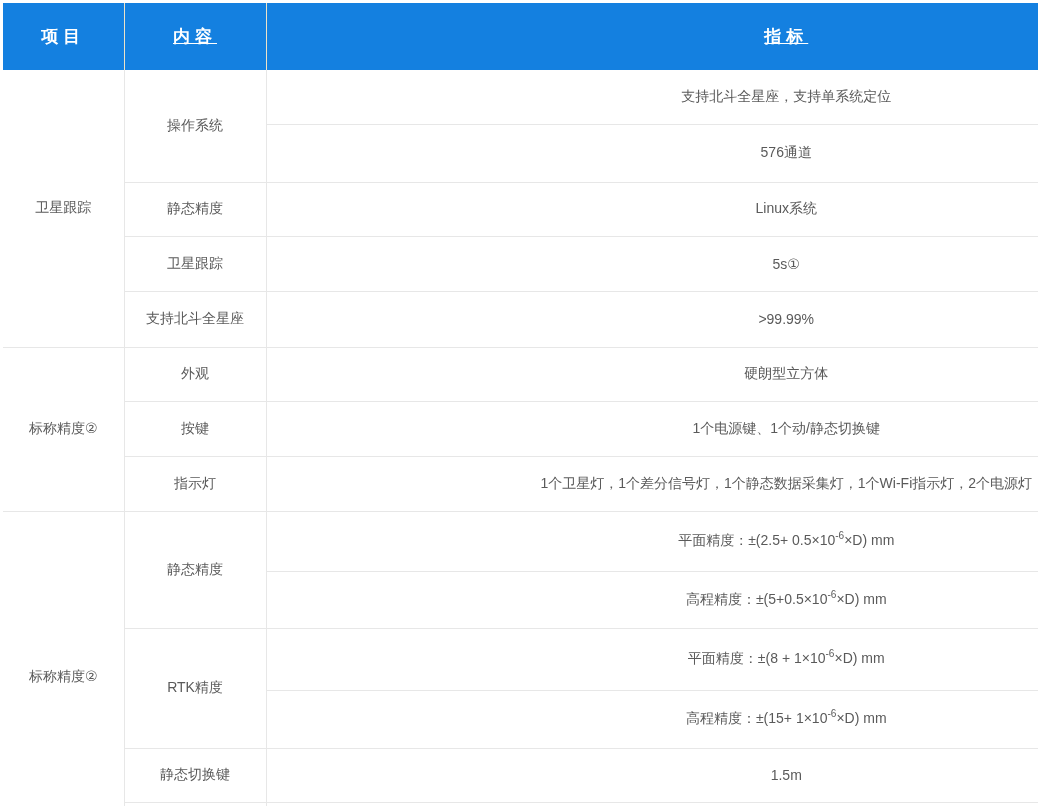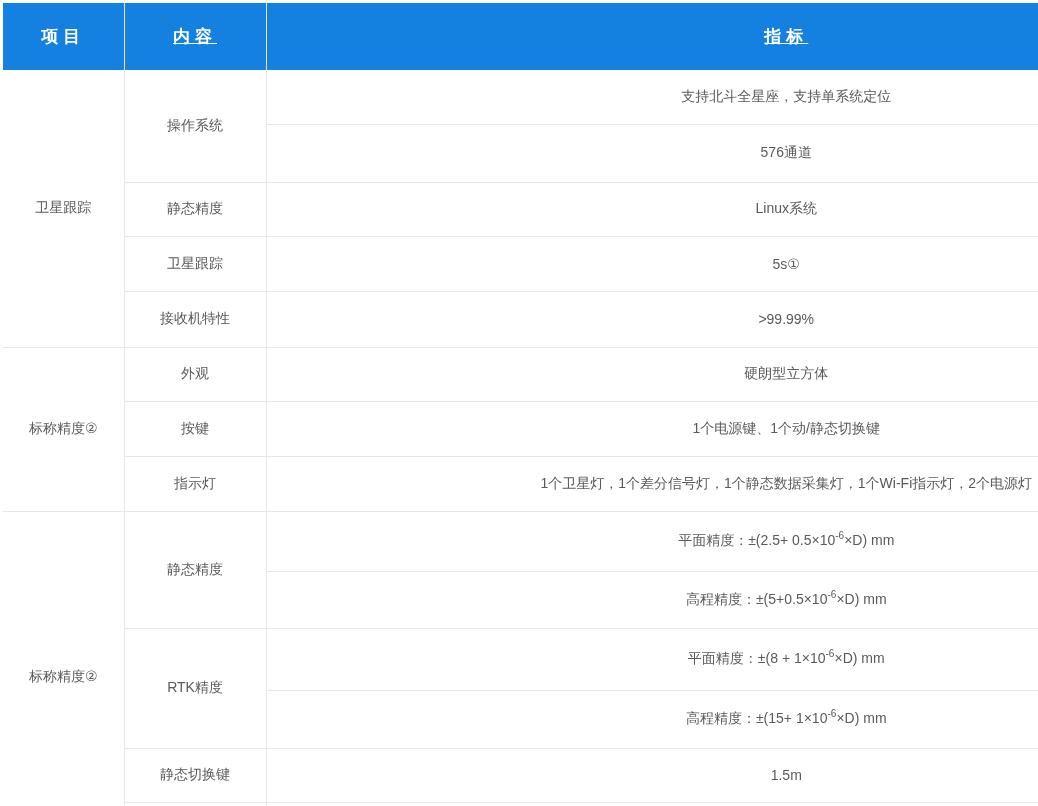--- a/index.html
+++ b/index.html
@@ -65,21 +65,21 @@
         </tr>
         <tr style="height: 54px;">
           <td class="label-cell">静态精度</td>
           <td class="value-cell">Linux系统</td>
         </tr>
         <tr style="height: 55px;">
           <td class="label-cell">卫星跟踪</td>
           <td class="value-cell">5s①</td>
         </tr>
         <tr style="height: 56px;">
-          <td class="label-cell">接收机特性</td>
+          <td class="label-cell">支持北斗全星座</td>
           <td class="value-cell">&gt;99.99%</td>
         </tr>
         <tr style="height: 54px;">
           <td class="section-cell" rowspan="3">标称精度②</td>
           <td class="label-cell">外观</td>
           <td class="value-cell">硬朗型立方体</td>
         </tr>
         <tr style="height: 55px;">
           <td class="label-cell">按键</td>
           <td class="value-cell">1个电源键、1个动/静态切换键</td>

